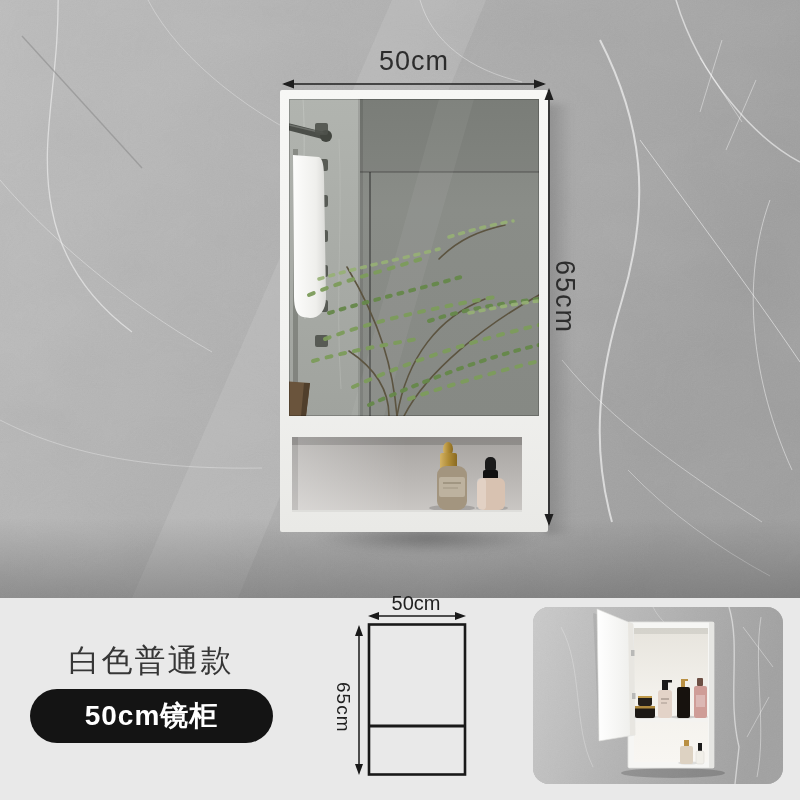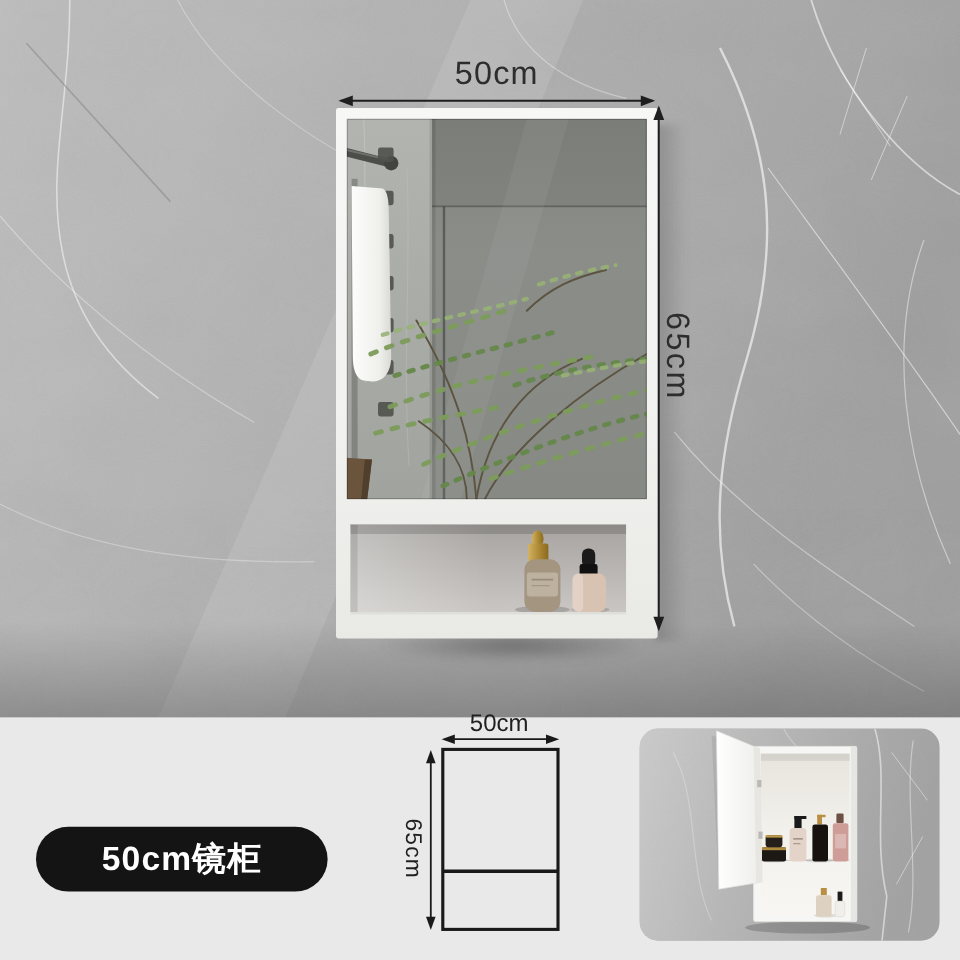--- a/index.html
+++ b/index.html
@@ -232,20 +232,21 @@
     <svg class="dim-arrow" style="left:541px;top:86px;" width="16" height="442" viewBox="0 0 16 442">
       <line x1="8" y1="4" x2="8" y2="438" stroke="#1f1f1f" stroke-width="1.6"></line>
       <polygon points="8,2 3.5,14 12.5,14" fill="#1f1f1f"></polygon>
       <polygon points="8,440 3.5,428 12.5,428" fill="#1f1f1f"></polygon>
     </svg>
     <div class="dim-label-h">65cm</div>
   </div>
 
   <div class="panel"></div>
 
+  <div class="variant-name">白色普通款</div>
 
   <div class="badge">
     <span>50cm镜柜</span>
   </div>
 
   <div class="diagram">
     <span class="dlabel-w">50cm</span>
     <svg style="position:absolute;left:0;top:0;" width="150" height="204" viewBox="0 0 150 204">
       <line x1="41" y1="26" x2="133" y2="26" stroke="#191919" stroke-width="1.5"></line>
       <polygon points="38,26 49,22 49,30" fill="#191919"></polygon>

